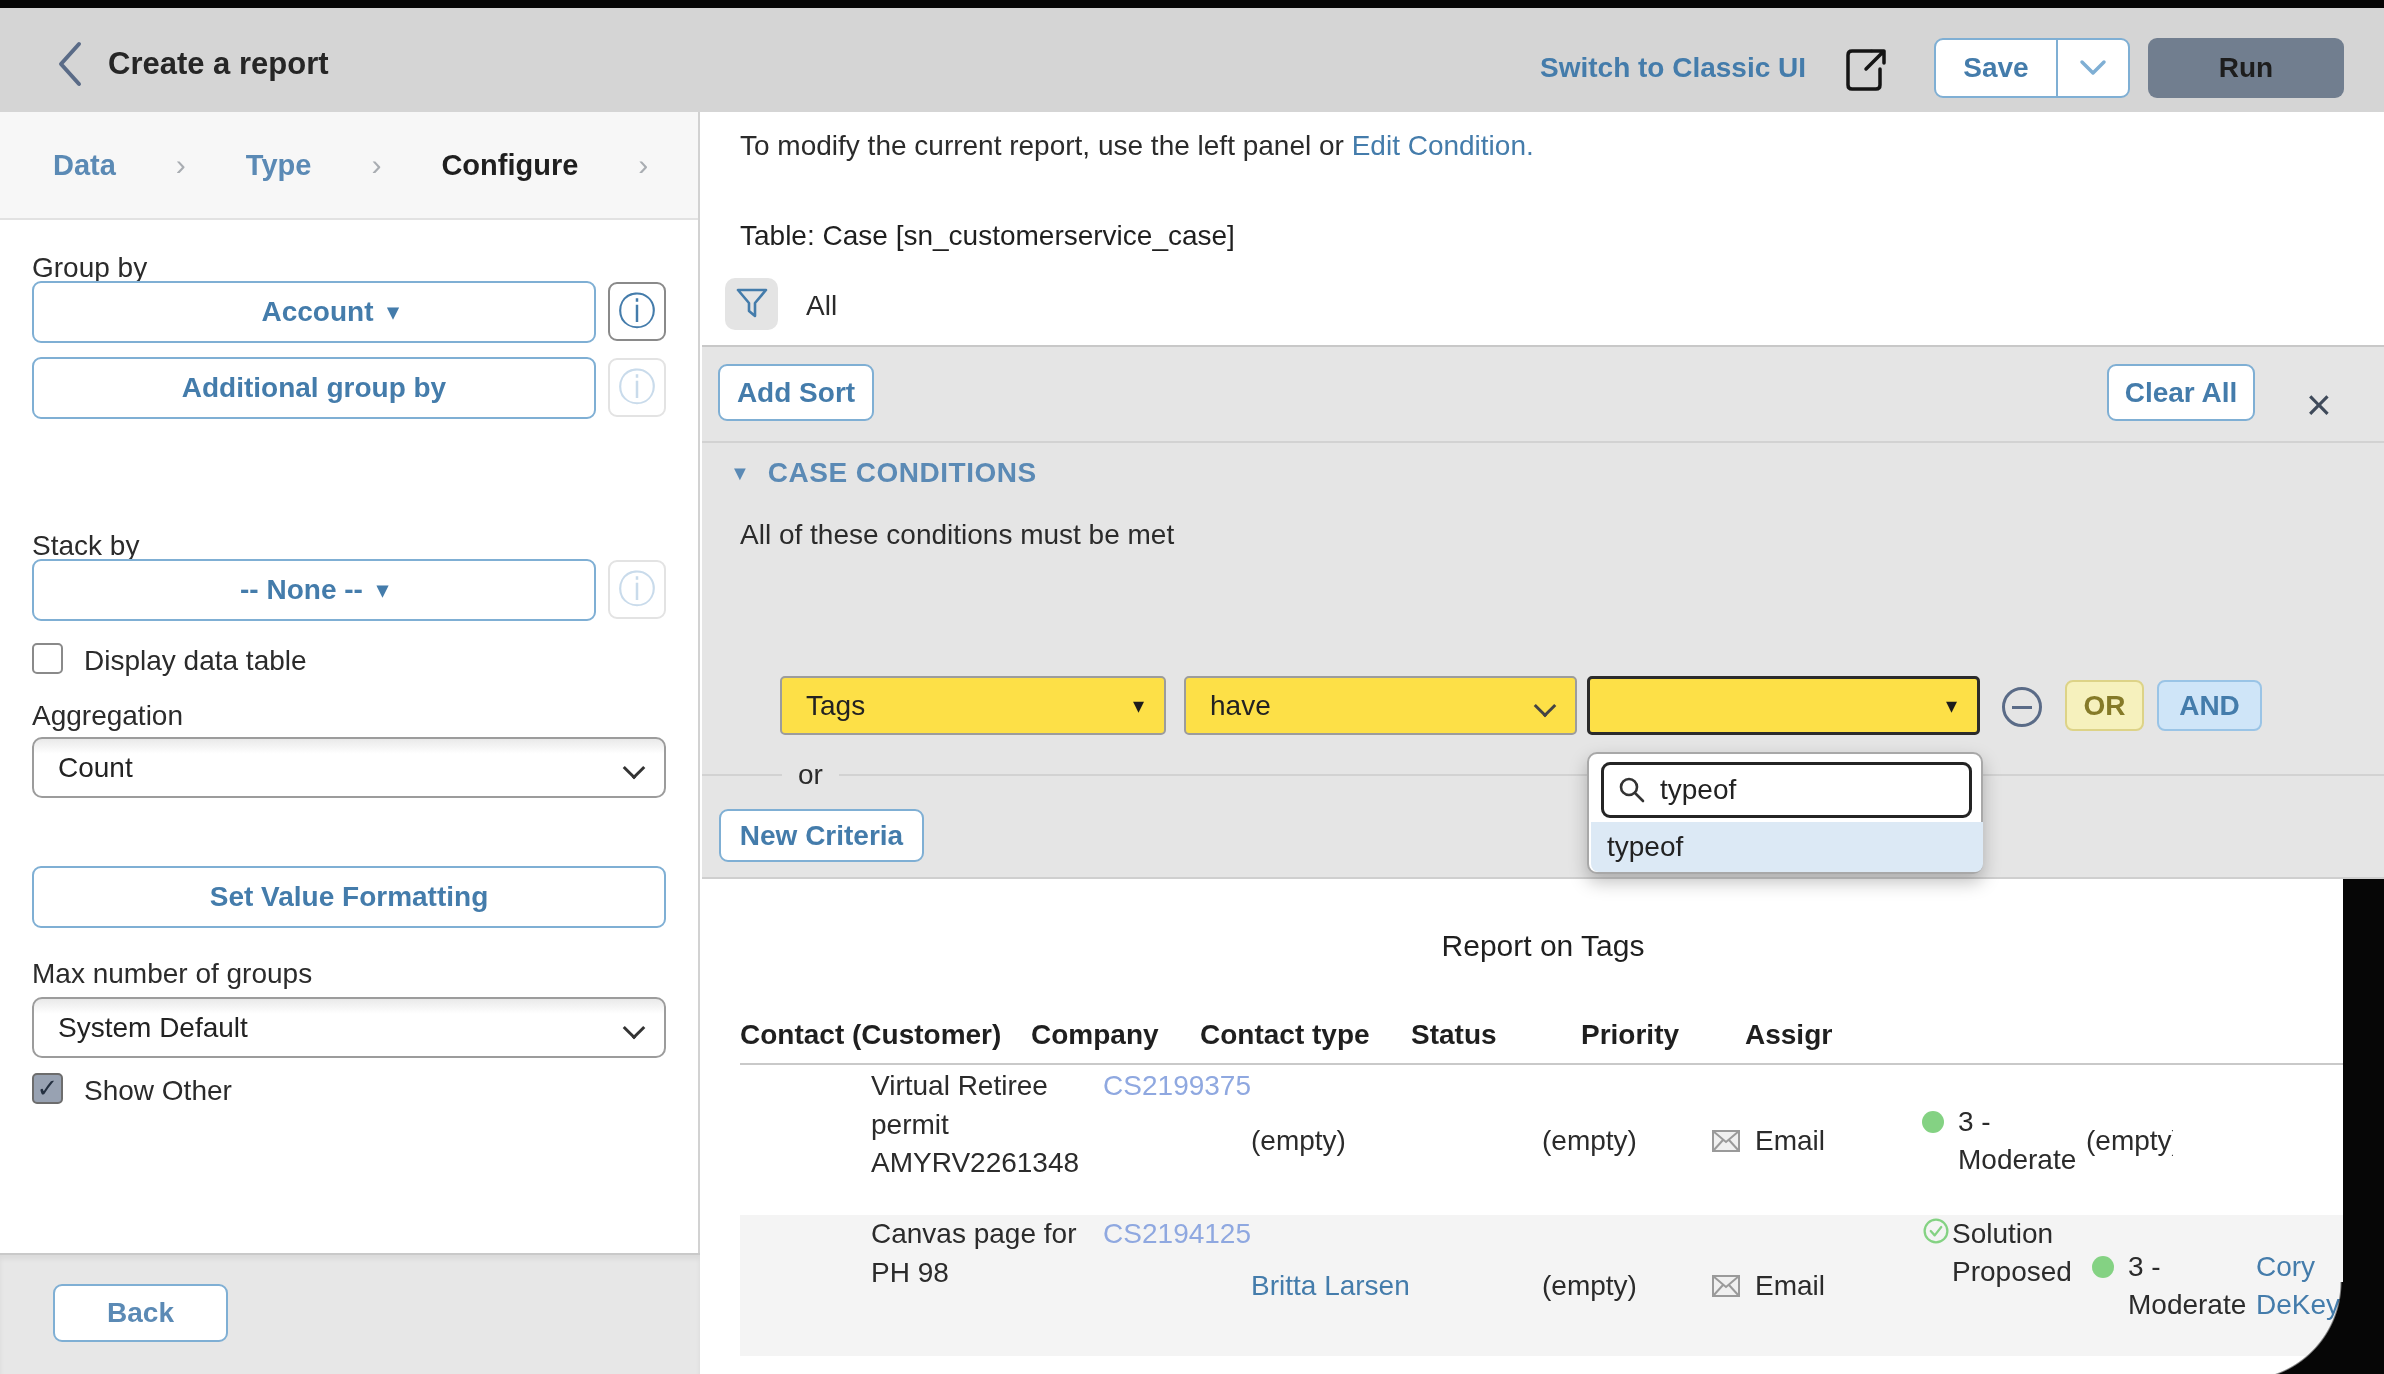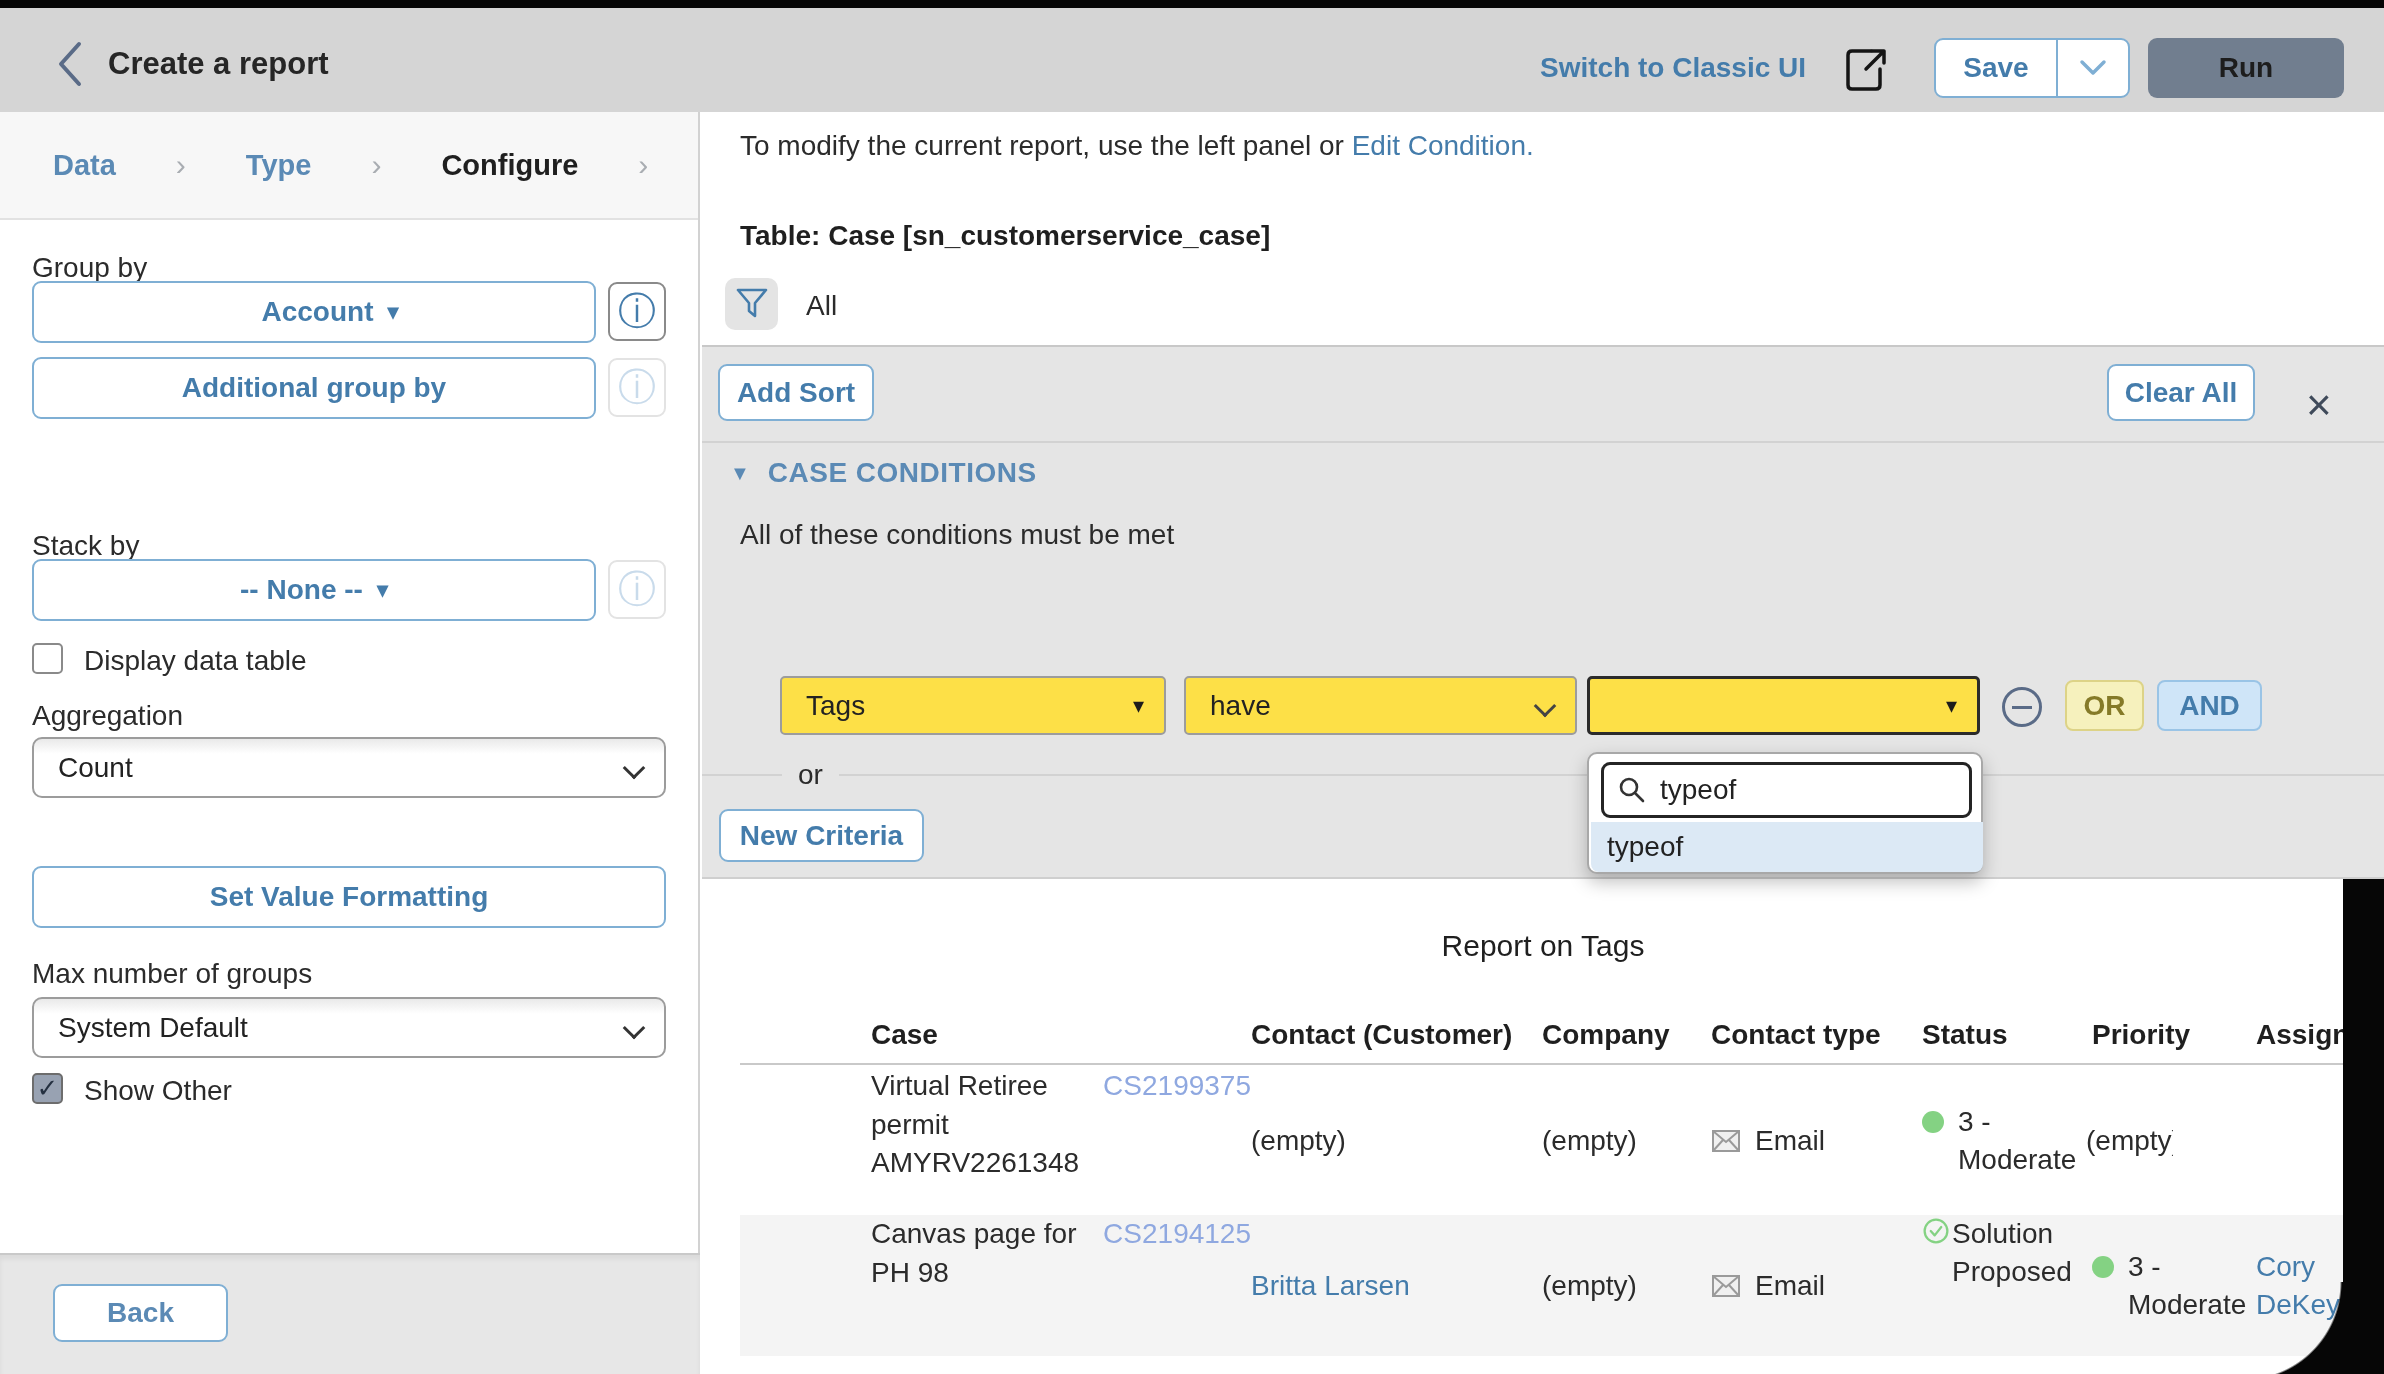--- a/index.html
+++ b/index.html
@@ -39,21 +39,21 @@
   .caret-down-fill { display:inline-block; font-size:22px; color:#447cab; }
 
   #panel-footer { left:0; top:1253px; width:700px; height:121px; background:#e7e7e7; border-top:2px solid #c9c9c9; box-shadow:inset 0 4px 5px rgba(0,0,0,0.06); }
   #back-button { position:absolute; left:53px; top:29px; width:175px; height:58px; background:#fff; border:2px solid #7fafd4; border-radius:9px; color:#5b8ab5; font-size:28px; font-weight:bold; display:flex; align-items:center; justify-content:center; cursor:pointer; }
   #next-button { position:absolute; left:258px; top:29px; width:388px; height:58px; background:#717e8f; border-radius:9px; color:#1d1d1d; font-size:28px; font-weight:bold; display:flex; align-items:center; justify-content:center; cursor:pointer; }
 
   
   #main { left:702px; top:112px; width:1682px; height:1262px; background:#fff; }
   #hint { position:absolute; left:38px; top:18px; font-size:28px; color:#2b2b2b; }
   #hint a { color:#447cab; text-decoration:none; cursor:pointer; }
-  #table-label { position:absolute; left:38px; top:108px; font-size:28px; font-weight:bold; color:#1f1f1f; }
+  #table-label { position:absolute; left:38px; top:108px; font-size:28px; font-weight:normal; color:#1f1f1f; }
   #filter-chip { position:absolute; left:23px; top:166px; width:53px; height:52px; background:#e4e4e4; border-radius:10px; display:flex; align-items:center; justify-content:center; cursor:pointer; }
   #filter-all { position:absolute; left:104px; top:178px; font-size:28px; color:#2b2b2b; }
 
   #cond-panel { position:absolute; left:0; top:233px; width:1682px; height:534px; background:#e5e5e5; border-top:2px solid #c8c8c8; border-bottom:2px solid #cfcfcf; }
   #add-sort { position:absolute; left:16px; top:17px; width:156px; height:57px; }
   #clear-all { position:absolute; left:1405px; top:17px; width:148px; height:57px; }
   .panel-btn { background:#fff; border:2px solid #7fafd4; border-radius:9px; color:#447cab; font-size:28px; font-weight:bold; display:flex; align-items:center; justify-content:center; cursor:pointer; }
   #close-x { position:absolute; left:1604px; top:36px; font-size:44px; color:#3f4a5a; line-height:1; cursor:pointer; font-weight:300; }
   .hdivider { position:absolute; left:0; width:1682px; height:2px; background:#d2d2d2; }
   #case-cond-head { position:absolute; left:28px; top:110px; display:flex; align-items:center; gap:18px; cursor:pointer; }
@@ -274,21 +274,20 @@
           <input value="typeof" style="">
         </div>
         <div id="dd-option">typeof</div>
       </div>
     </div>
 
     <div id="report">
       <div id="report-title">Report on Tags</div>
 
       <div class="tbl-row" id="tbl-head">
-        <div class="col-case">Case</div>
         <div class="col-contact">Contact (Customer)</div>
         <div class="col-company">Company</div>
         <div class="col-ctype">Contact type</div>
         <div class="col-status">Status</div>
         <div class="col-priority">Priority</div>
         <div class="col-assigned">Assigned</div>
       </div>
 
       <div class="tbl-row" id="row-0">
         <div class="cell col-case case-cell">

